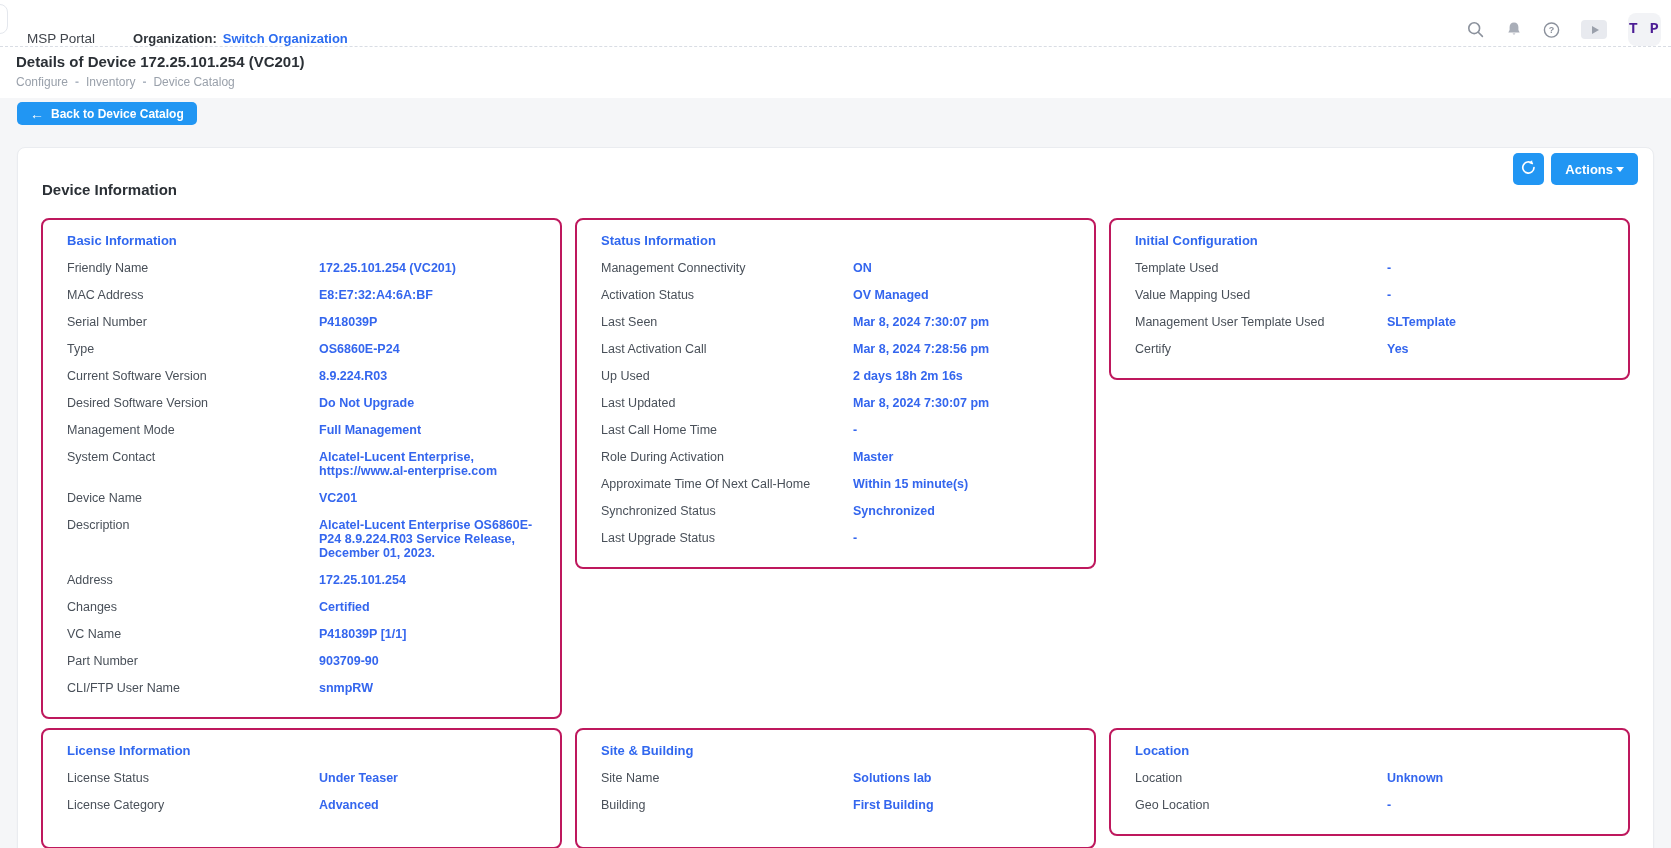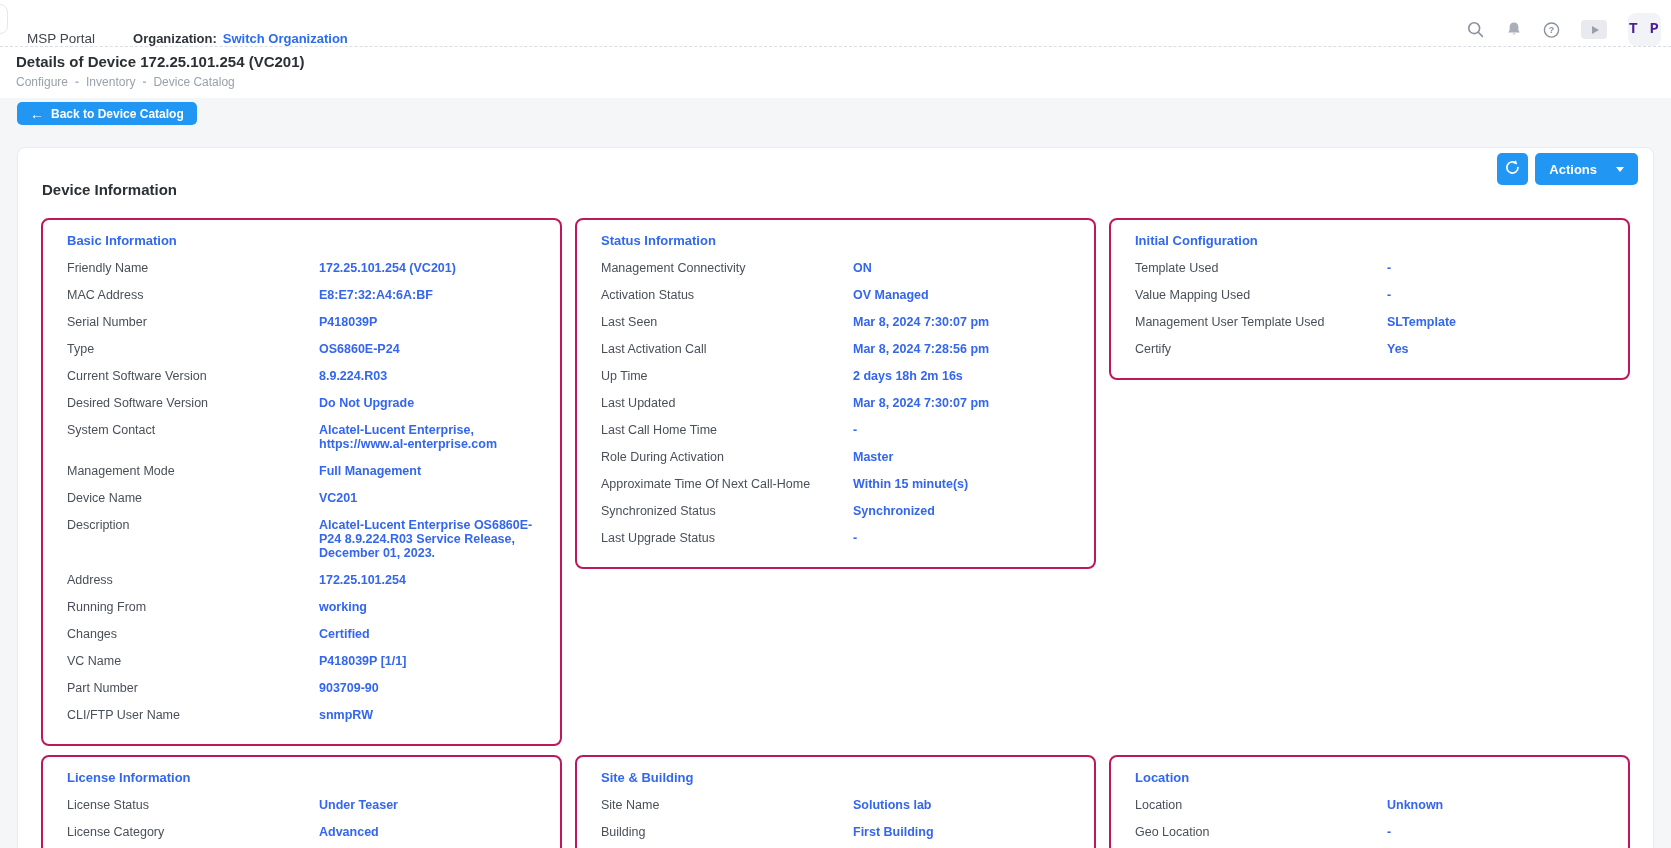--- a/index.html
+++ b/index.html
@@ -58,21 +58,21 @@
   }
   .panel-header { height:42px; display:flex; align-items:center; padding:0 15px 0 24px; }
   .panel-title { font-size:15px; font-weight:700; color:#2b3036;margin-top:40px; }
   .panel-actions { margin-left:auto; display:flex; align-items:center; gap:7px; }
   .btn-refresh {
     width:31px; height:32px; background:#2196f3; border:none; border-radius:5px;
     display:flex; align-items:center; justify-content:center; cursor:pointer;
   }
   .btn-actions {
     height:32px; background:#2196f3; border:none; border-radius:5px;
-    display:flex; align-items:center; gap:19px; padding:0 14px;
+    display:flex; align-items:center; gap:3px; padding:0 14px;
     color:#fff; font-size:13px; font-weight:700; cursor:pointer;
     font-family:"Liberation Sans", sans-serif;
   }
   .caret-down { width:0; height:0; border-left:4.5px solid transparent; border-right:4.5px solid transparent; border-top:5px solid #fff; }
   .panel-body { padding:28px 23px 20px; }
   .cards-grid {
     display:grid; grid-template-columns:repeat(3, 1fr);
     column-gap:13px; row-gap:9px; align-items:start;
   }
   .info-card { background:#fff; border:2px solid #be185d; border-radius:8px; padding:14px 24px 16px; }
@@ -169,44 +169,40 @@
             </div>
             <div class="info-row">
               <span class="row-label">Current Software Version</span>
               <span class="row-value">8.9.224.R03</span>
             </div>
             <div class="info-row">
               <span class="row-label">Desired Software Version</span>
               <span class="row-value">Do Not Upgrade</span>
             </div>
             <div class="info-row">
+              <span class="row-label">Management Mode</span>
+              <span class="row-value">Full Management</span>
+            </div>
+            <div class="info-row">
               <span class="row-label">System Contact</span>
               <span class="row-value">Alcatel-Lucent Enterprise, https://www.al-enterprise.com</span>
             </div>
             <div class="info-row">
-              <span class="row-label">Management Mode</span>
-              <span class="row-value">Full Management</span>
-            </div>
-            <div class="info-row">
               <span class="row-label">Device Name</span>
               <span class="row-value">VC201</span>
             </div>
             <div class="info-row">
               <span class="row-label">Description</span>
               <span class="row-value">Alcatel-Lucent Enterprise OS6860E-P24 8.9.224.R03 Service Release, December 01, 2023.</span>
             </div>
             <div class="info-row">
               <span class="row-label">Address</span>
               <span class="row-value">172.25.101.254</span>
             </div>
             <div class="info-row">
-              <span class="row-label">Running From</span>
-              <span class="row-value">working</span>
-            </div>
-            <div class="info-row">
               <span class="row-label">Changes</span>
               <span class="row-value">Certified</span>
             </div>
             <div class="info-row">
               <span class="row-label">VC Name</span>
               <span class="row-value">P418039P [1/1]</span>
             </div>
             <div class="info-row">
               <span class="row-label">Part Number</span>
               <span class="row-value">903709-90</span>
@@ -228,21 +224,21 @@
             </div>
             <div class="info-row">
               <span class="row-label">Last Seen</span>
               <span class="row-value">Mar 8, 2024 7:30:07 pm</span>
             </div>
             <div class="info-row">
               <span class="row-label">Last Activation Call</span>
               <span class="row-value">Mar 8, 2024 7:28:56 pm</span>
             </div>
             <div class="info-row">
-              <span class="row-label">Up Time</span>
+              <span class="row-label">Up Used</span>
               <span class="row-value">2 days 18h 2m 16s</span>
             </div>
             <div class="info-row">
               <span class="row-label">Last Updated</span>
               <span class="row-value">Mar 8, 2024 7:30:07 pm</span>
             </div>
             <div class="info-row">
               <span class="row-label">Last Call Home Time</span>
               <span class="row-value">-</span>
             </div>

